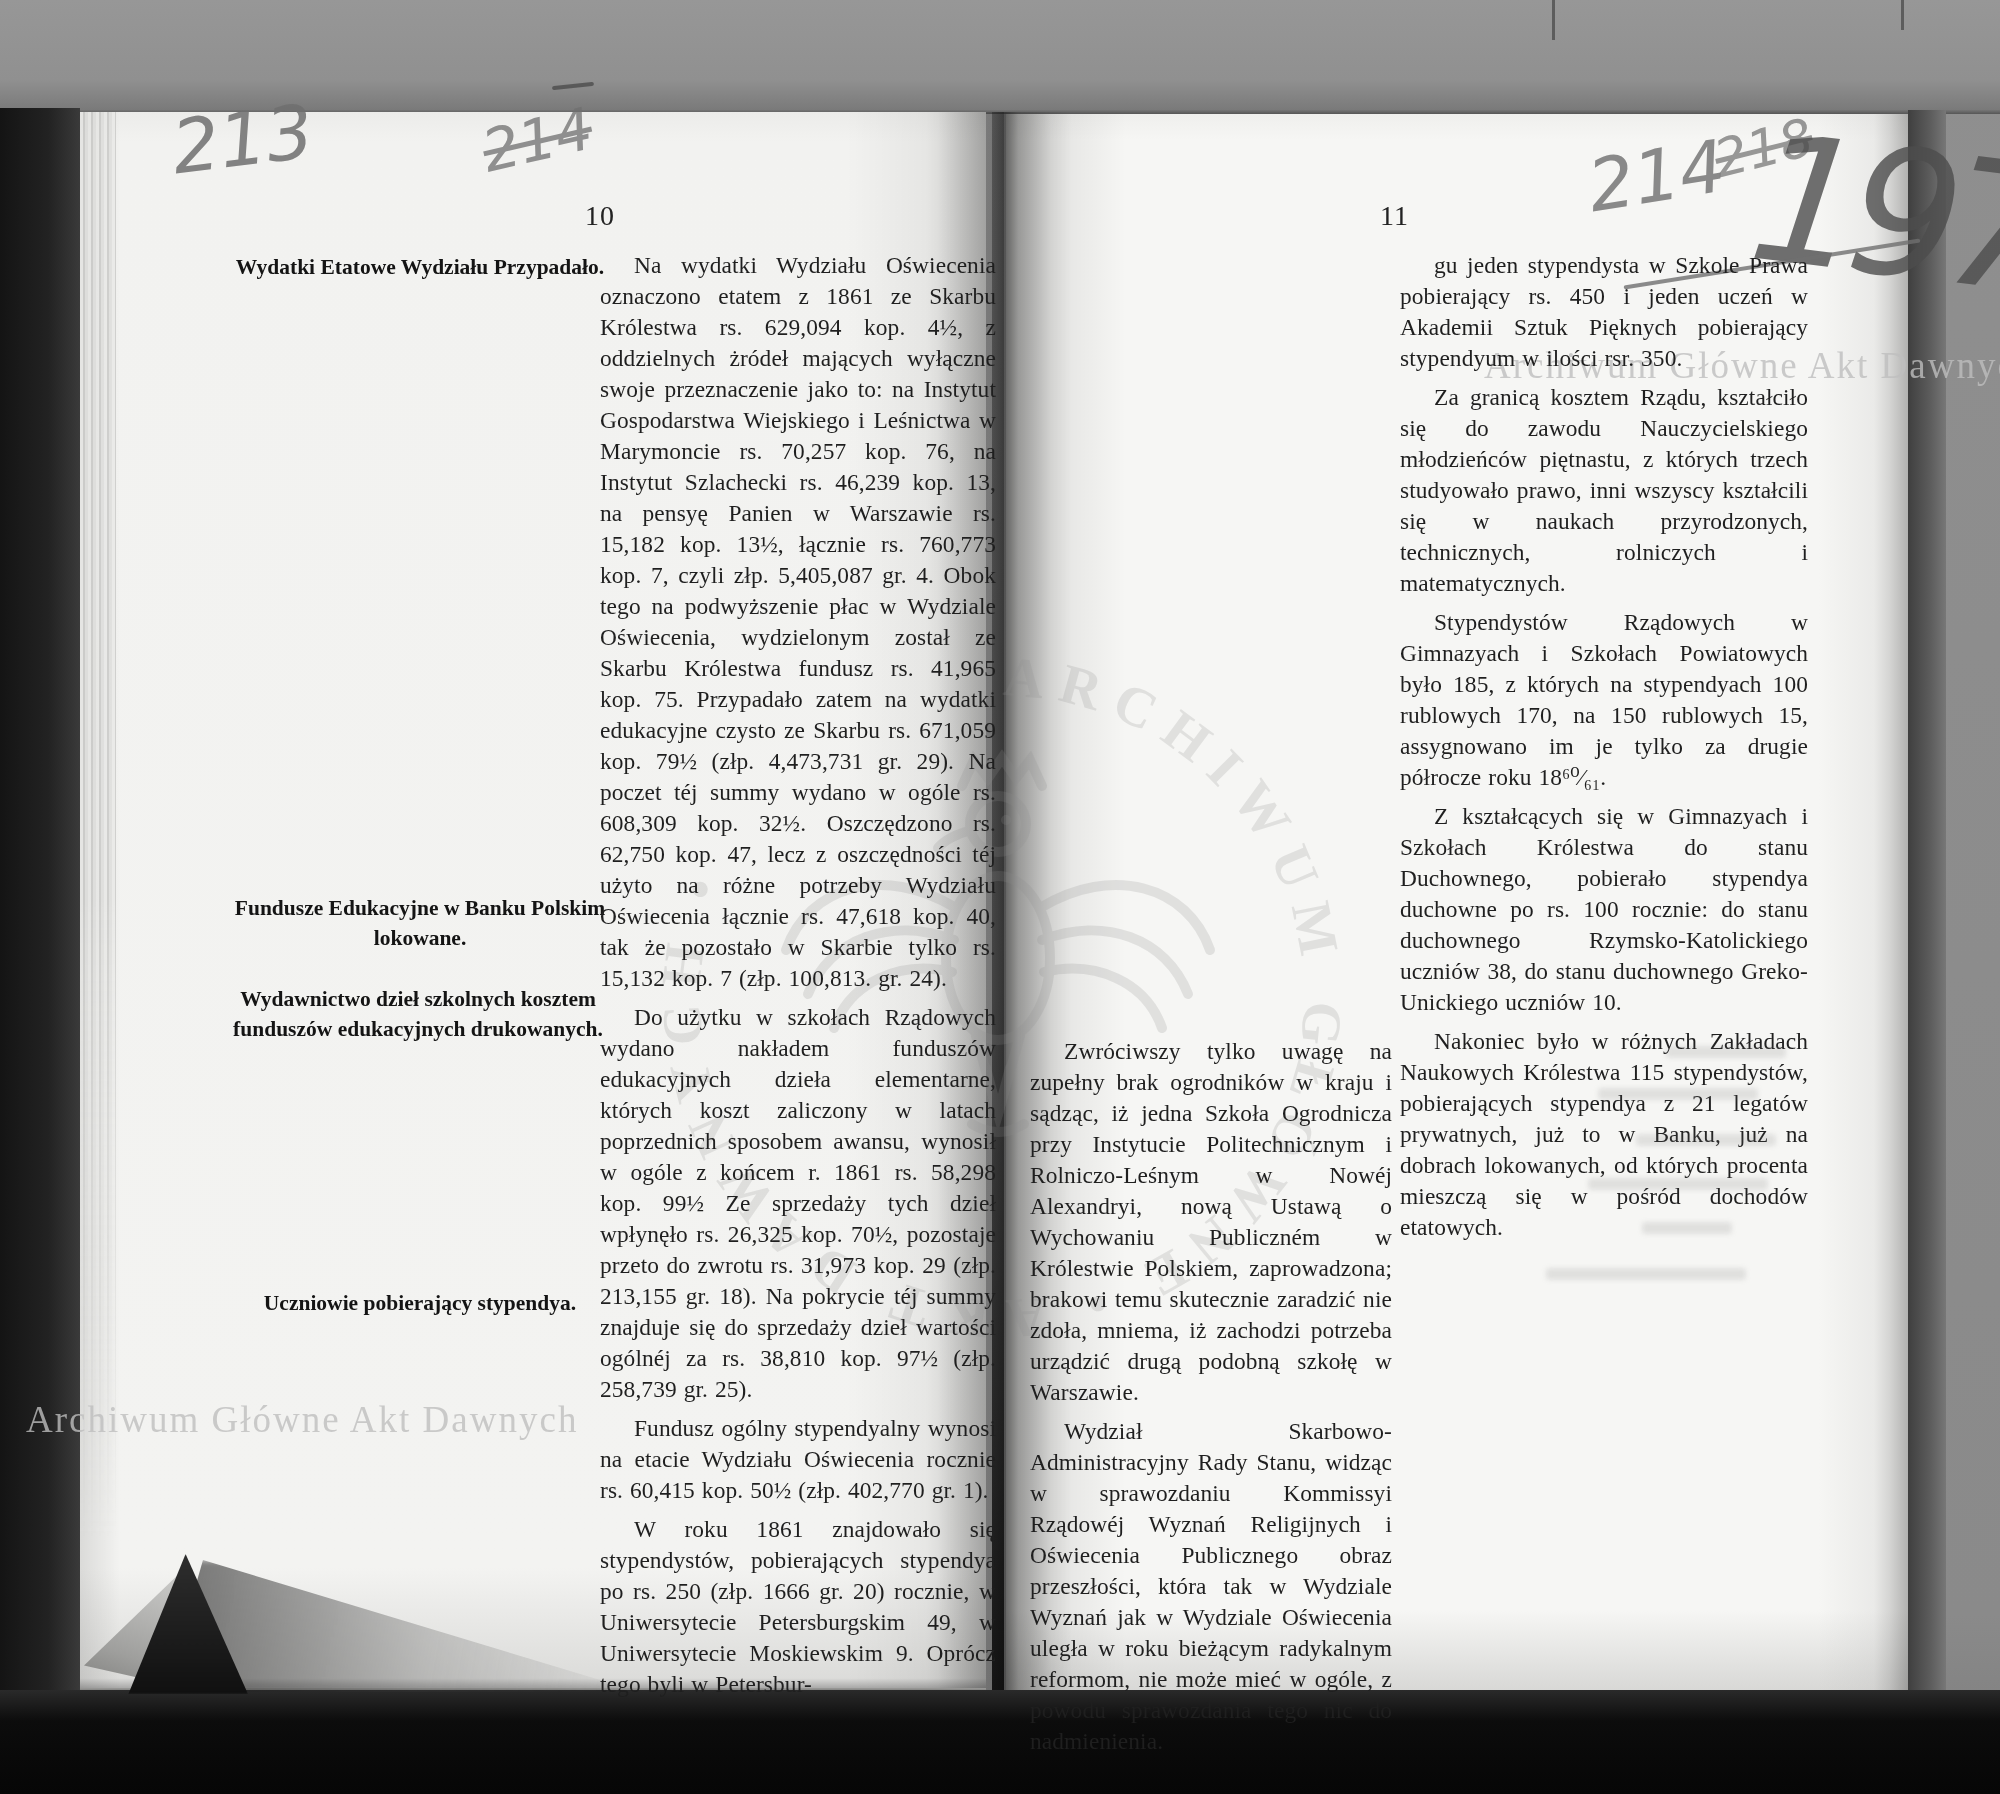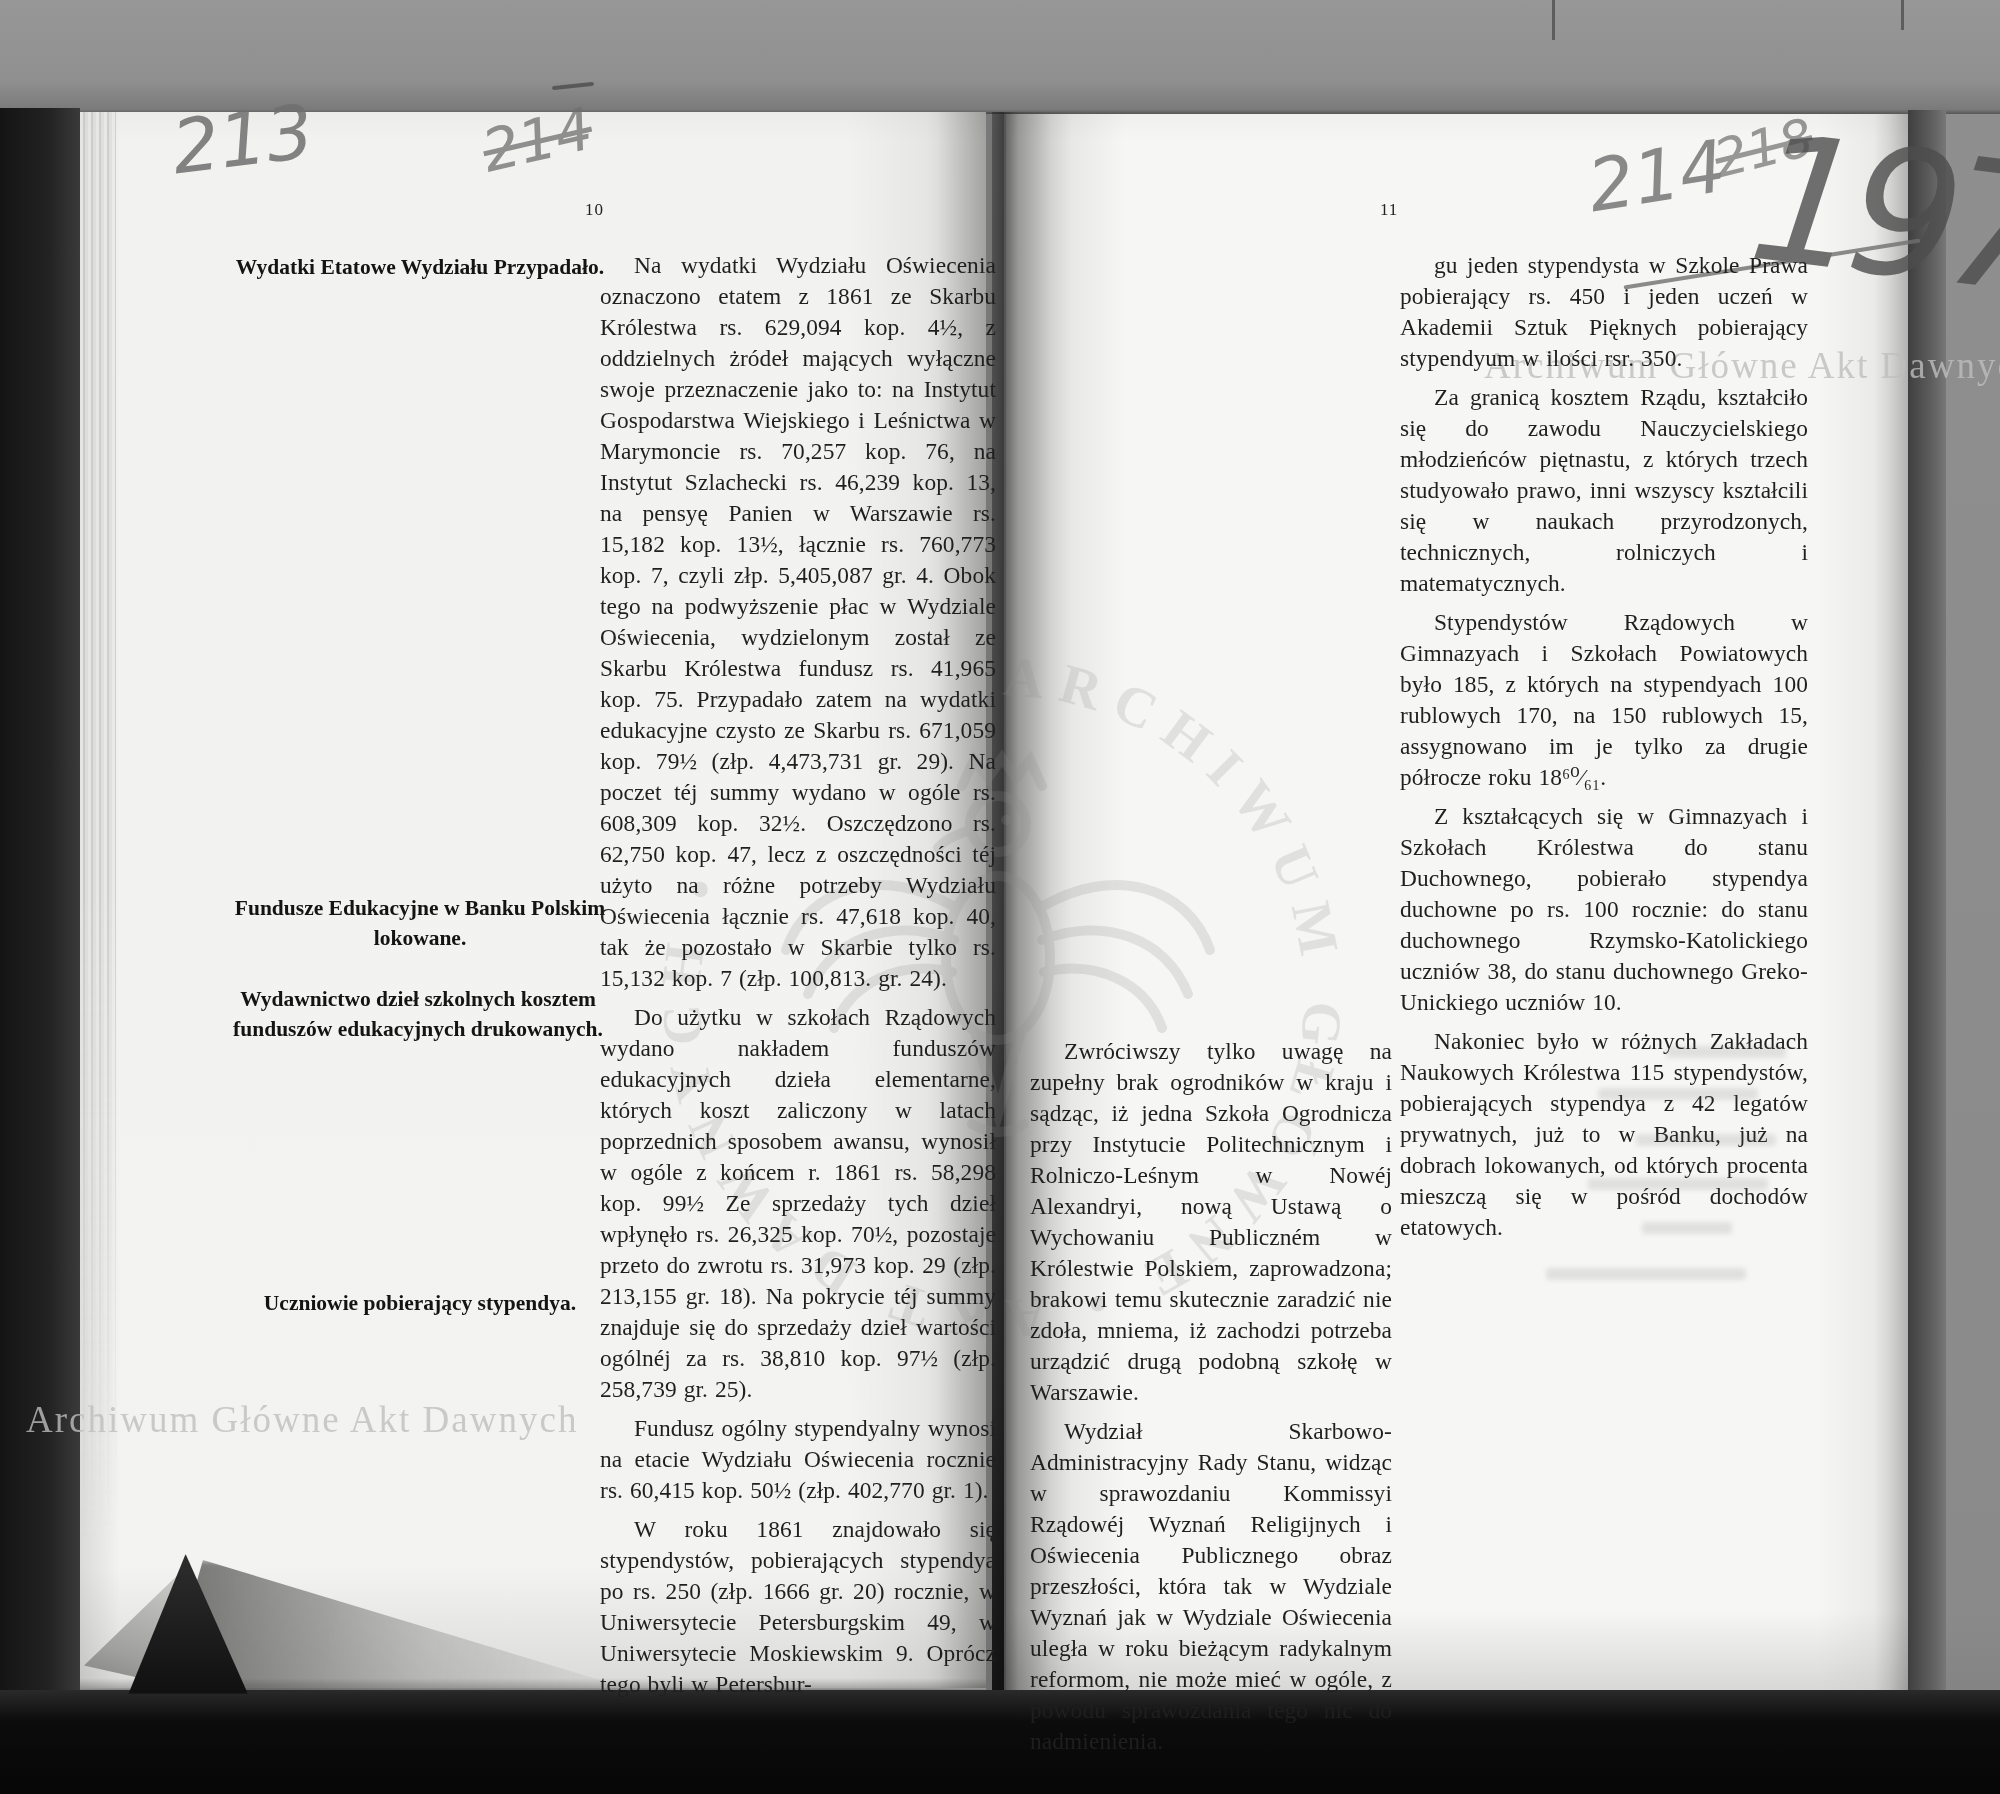--- a/index.html
+++ b/index.html
@@ -54,21 +54,21 @@
     background:linear-gradient(100deg,rgba(25,25,25,.6),rgba(70,70,70,.25) 55%,rgba(120,120,120,0));
     filter:blur(3px);}
   
   .wm-text{color:rgba(190,190,190,.8);font-size:37px;letter-spacing:2px;white-space:nowrap;
     font-family:"Liberation Serif","DejaVu Serif",serif;}
   .seal{left:632px;top:618px;width:740px;height:760px;opacity:.20;}
   
   .pencil{font-family:"DejaVu Sans",sans-serif;font-style:italic;color:#6f6f6f;white-space:nowrap;}
   .strikeline{background:#6f6f6f;height:4px;border-radius:2px;opacity:.8;}
   
-  .pagenum{font-size:17px;color:#222;letter-spacing:1px;}
+  .pagenum{font-size:28px;color:#222;letter-spacing:1px;}
   .body-col{font-size:23.4px;line-height:31px;color:#1f1f1f;text-align:justify;
     letter-spacing:.1px;word-spacing:1px;}
   .body-col p{margin:8px;text-indent:34px;}
   .margin-note{font-weight:bold;text-align:center;font-size:21.5px;line-height:30px;color:#141414;}
   
   .smudge{background:rgba(110,110,110,.16);filter:blur(2.5px);border-radius:4px;}
 </style>
 </head>
 <body>
 
@@ -144,21 +144,21 @@
     <p>W roku 1861 znajdowało się stypendystów, pobierających stypendya po rs. 250 (złp. 1666 gr. 20) rocznie, w Uniwersytecie Petersburgskim 49, w Uniwersytecie Moskiewskim 9. Oprócz tego byli w Petersbur-</p>
   </div>
 
   <div class="abs pagenum" style="left:1380px;top:200px;">11</div>
 
   <div class="abs body-col" style="left:1392px;top:242px;width:424px;">
     <p>gu jeden stypendysta w Szkole Prawa pobierający rs. 450 i jeden uczeń w Akademii Sztuk Pięknych pobierający stypendyum w ilości rsr. 350.</p>
     <p>Za granicą kosztem Rządu, kształciło się do zawodu Nauczycielskiego młodzieńców piętnastu, z których trzech studyowało prawo, inni wszyscy kształcili się w naukach przyrodzonych, technicznych, rolniczych i matematycznych.</p>
     <p>Stypendystów Rządowych w Gimnazyach i Szkołach Powiatowych było 185, z których na stypendyach 100 rublowych 170, na 150 rublowych 15, assygnowano im je tylko za drugie półrocze roku 18⁶⁰⁄₆₁.</p>
     <p>Z kształcących się w Gimnazyach i Szkołach Królestwa do stanu Duchownego, pobierało stypendya duchowne po rs. 100 rocznie: do stanu duchownego Rzymsko-Katolickiego uczniów 38, do stanu duchownego Greko-Unickiego uczniów 10.</p>
-    <p>Nakoniec było w różnych Zakładach Naukowych Królestwa 115 stypendystów, pobierających stypendya z 42 legatów prywatnych, już to w Banku, już na dobrach lokowanych, od których procenta mieszczą się w pośród dochodów etatowych.</p>
+    <p>Nakoniec było w różnych Zakładach Naukowych Królestwa 115 stypendystów, pobierających stypendya z 21 legatów prywatnych, już to w Banku, już na dobrach lokowanych, od których procenta mieszczą się w pośród dochodów etatowych.</p>
   </div>
 
   <div class="abs body-col" style="left:1022px;top:1028px;width:378px;">
     <p>Zwróciwszy tylko uwagę na zupełny brak ogrodników w kraju i sądząc, iż jedna Szkoła Ogrodnicza przy Instytucie Politechnicznym i Rolniczo-Leśnym w Nowéj Alexandryi, nową Ustawą o Wychowaniu Publiczném w Królestwie Polskiem, zaprowadzona; brakowi temu skutecznie zaradzić nie zdoła, mniema, iż zachodzi potrzeba urządzić drugą podobną szkołę w Warszawie.</p>
     <p>Wydział Skarbowo-Administracyjny Rady Stanu, widząc w sprawozdaniu Kommissyi Rządowéj Wyznań Religijnych i Oświecenia Publicznego obraz przeszłości, która tak w Wydziale Wyznań jak w Wydziale Oświecenia uległa w roku bieżącym radykalnym reformom, nie może mieć w ogóle, z powodu sprawozdania tego nic do nadmienienia.</p>
   </div>
 
   <div class="abs smudge" style="left:1666px;top:1046px;width:120px;height:12px;"></div>
   <div class="abs smudge" style="left:1598px;top:1088px;width:160px;height:12px;"></div>
   <div class="abs smudge" style="left:1636px;top:1134px;width:140px;height:12px;"></div>

